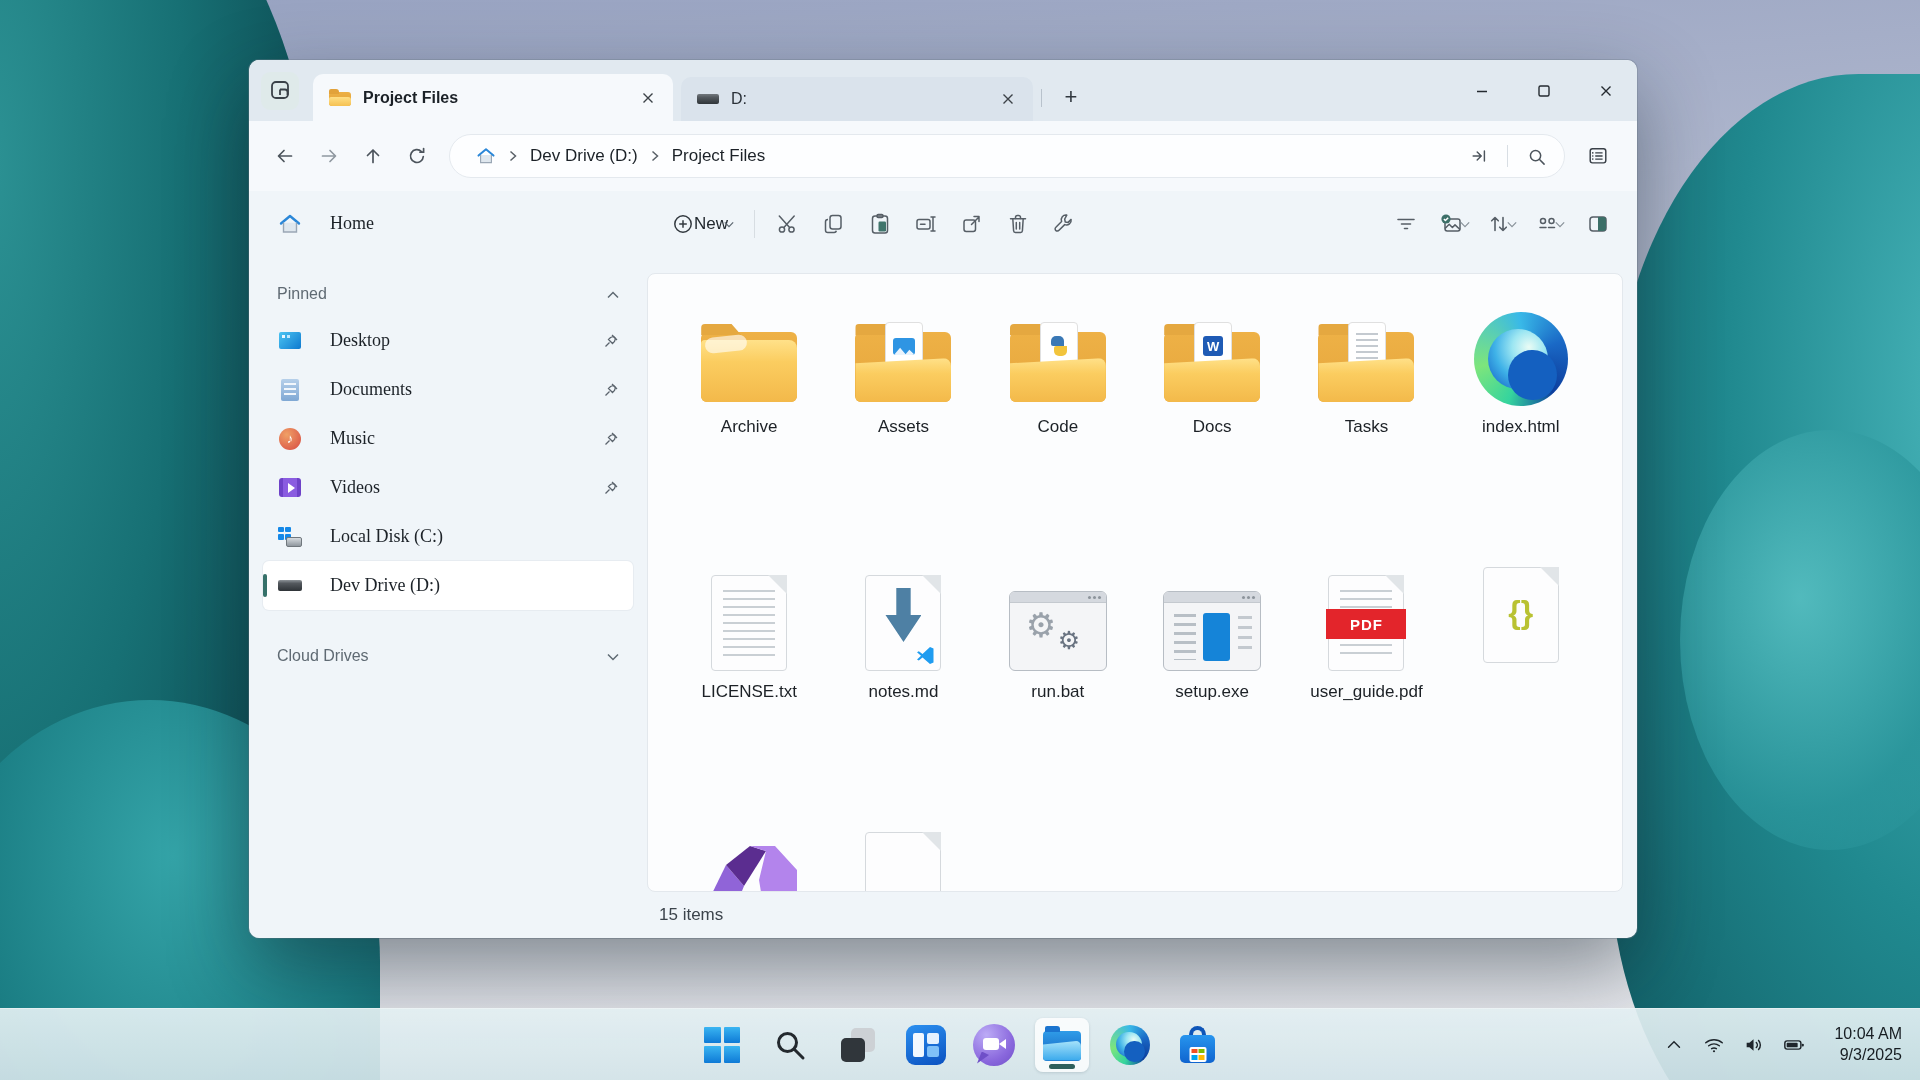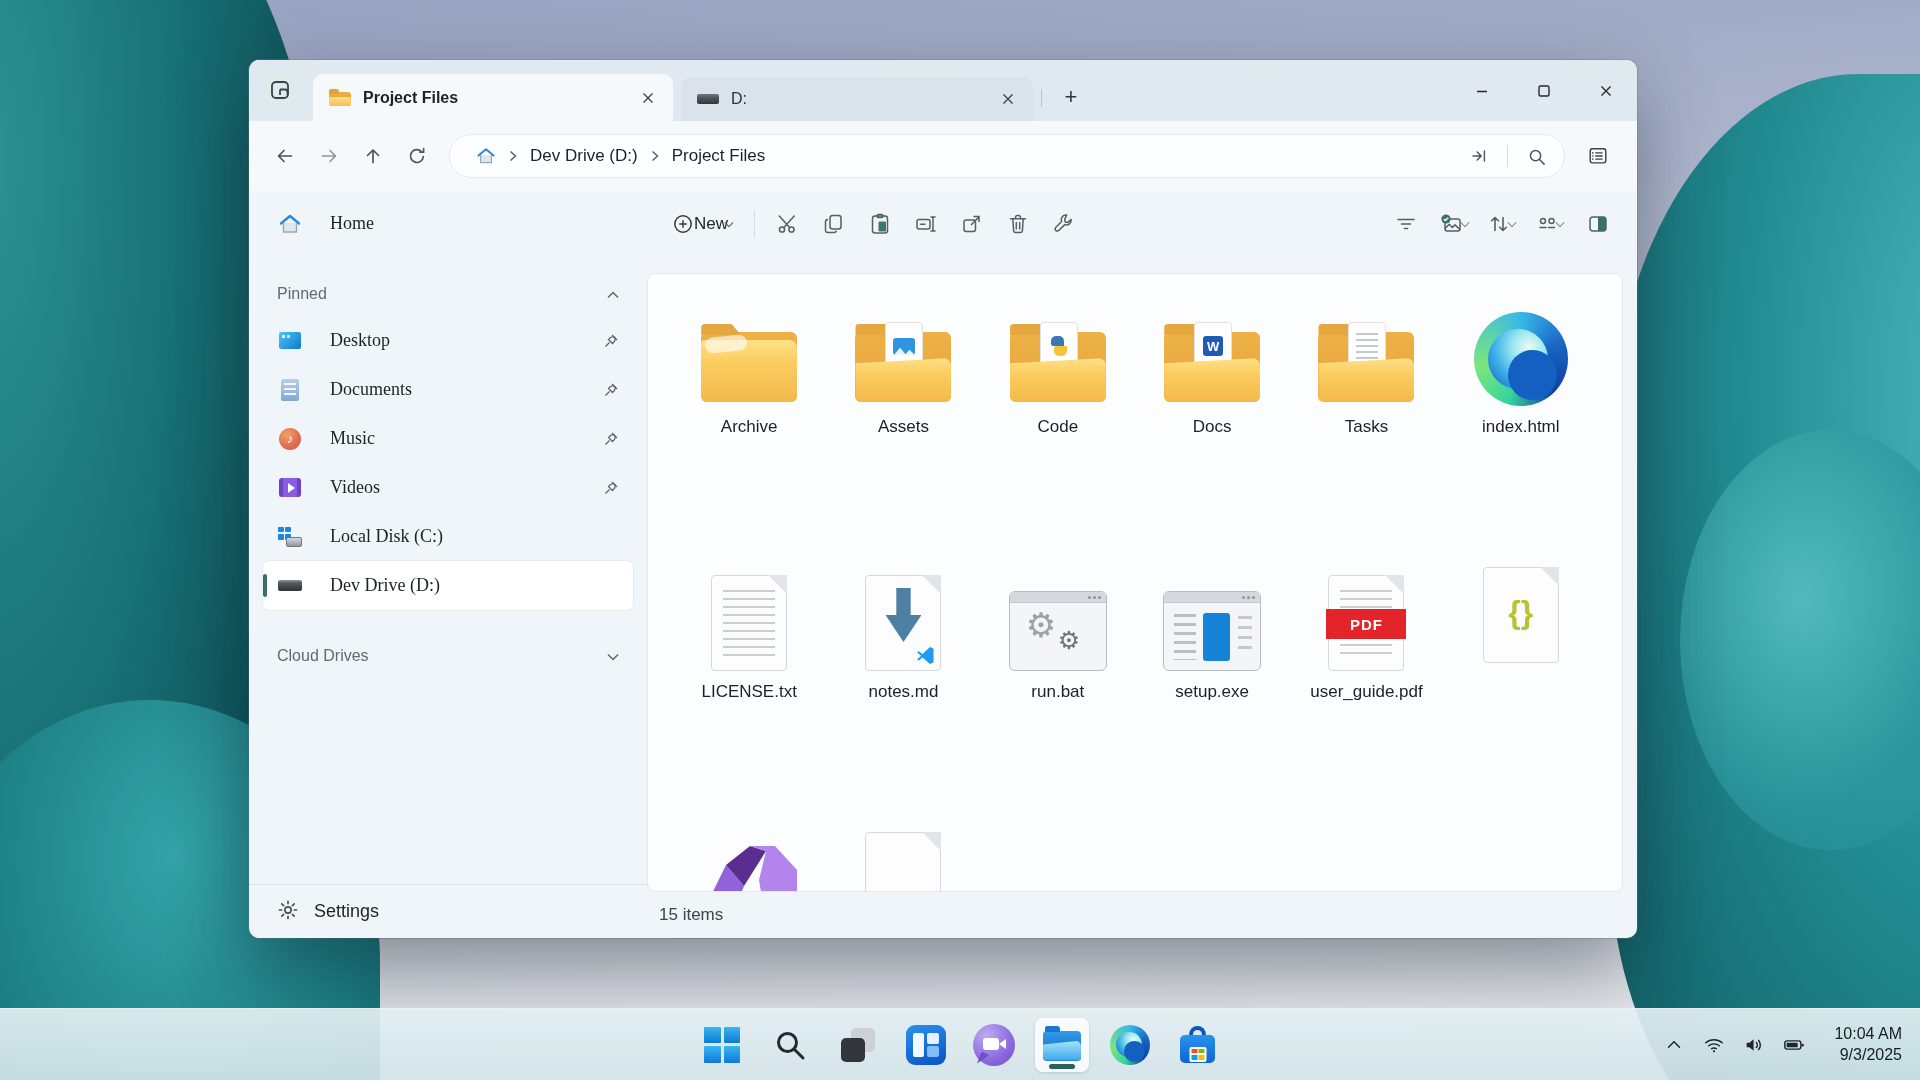--- a/index.html
+++ b/index.html
@@ -483,29 +483,20 @@
 
         <div class="shead">
           <span class="sh-label">Cloud Drives</span>
           <span>
             <svg width="12" height="8" viewBox="0 0 12 8" fill="none" stroke="#5f6a73" stroke-width="1.5">
                 <path d="M1 1.5L6 6.5L11 1.5"></path>
               </svg>
           </span>
         </div>
 
-        <div class="settings-row">
-          <span class="s-ic">
-            <svg width="22" height="22" viewBox="0 0 24 24" fill="none" stroke="#454c53" stroke-width="1.8" stroke-linecap="round">
-              <circle cx="12" cy="12" r="3.4"></circle>
-              <path d="M12 2.6v2.6M12 18.8v2.6M2.6 12h2.6M18.8 12h2.6M5.3 5.3l1.9 1.9M16.8 16.8l1.9 1.9M18.7 5.3l-1.9 1.9M7.2 16.8l-1.9 1.9"></path>
-            </svg>
-          </span>
-          <span class="s-label">Settings</span>
-        </div>
       </div>
 
       <div class="main">
 
         <div class="toolbar">
           <button class="tbtn">
             <svg width="22" height="22" viewBox="0 0 22 22" fill="none" stroke="#333a40" stroke-width="1.5">
               <circle cx="11" cy="11" r="8.2"></circle>
                 <path d="M11 7.2v7.6M7.2 11h7.6"></path>
             </svg>

